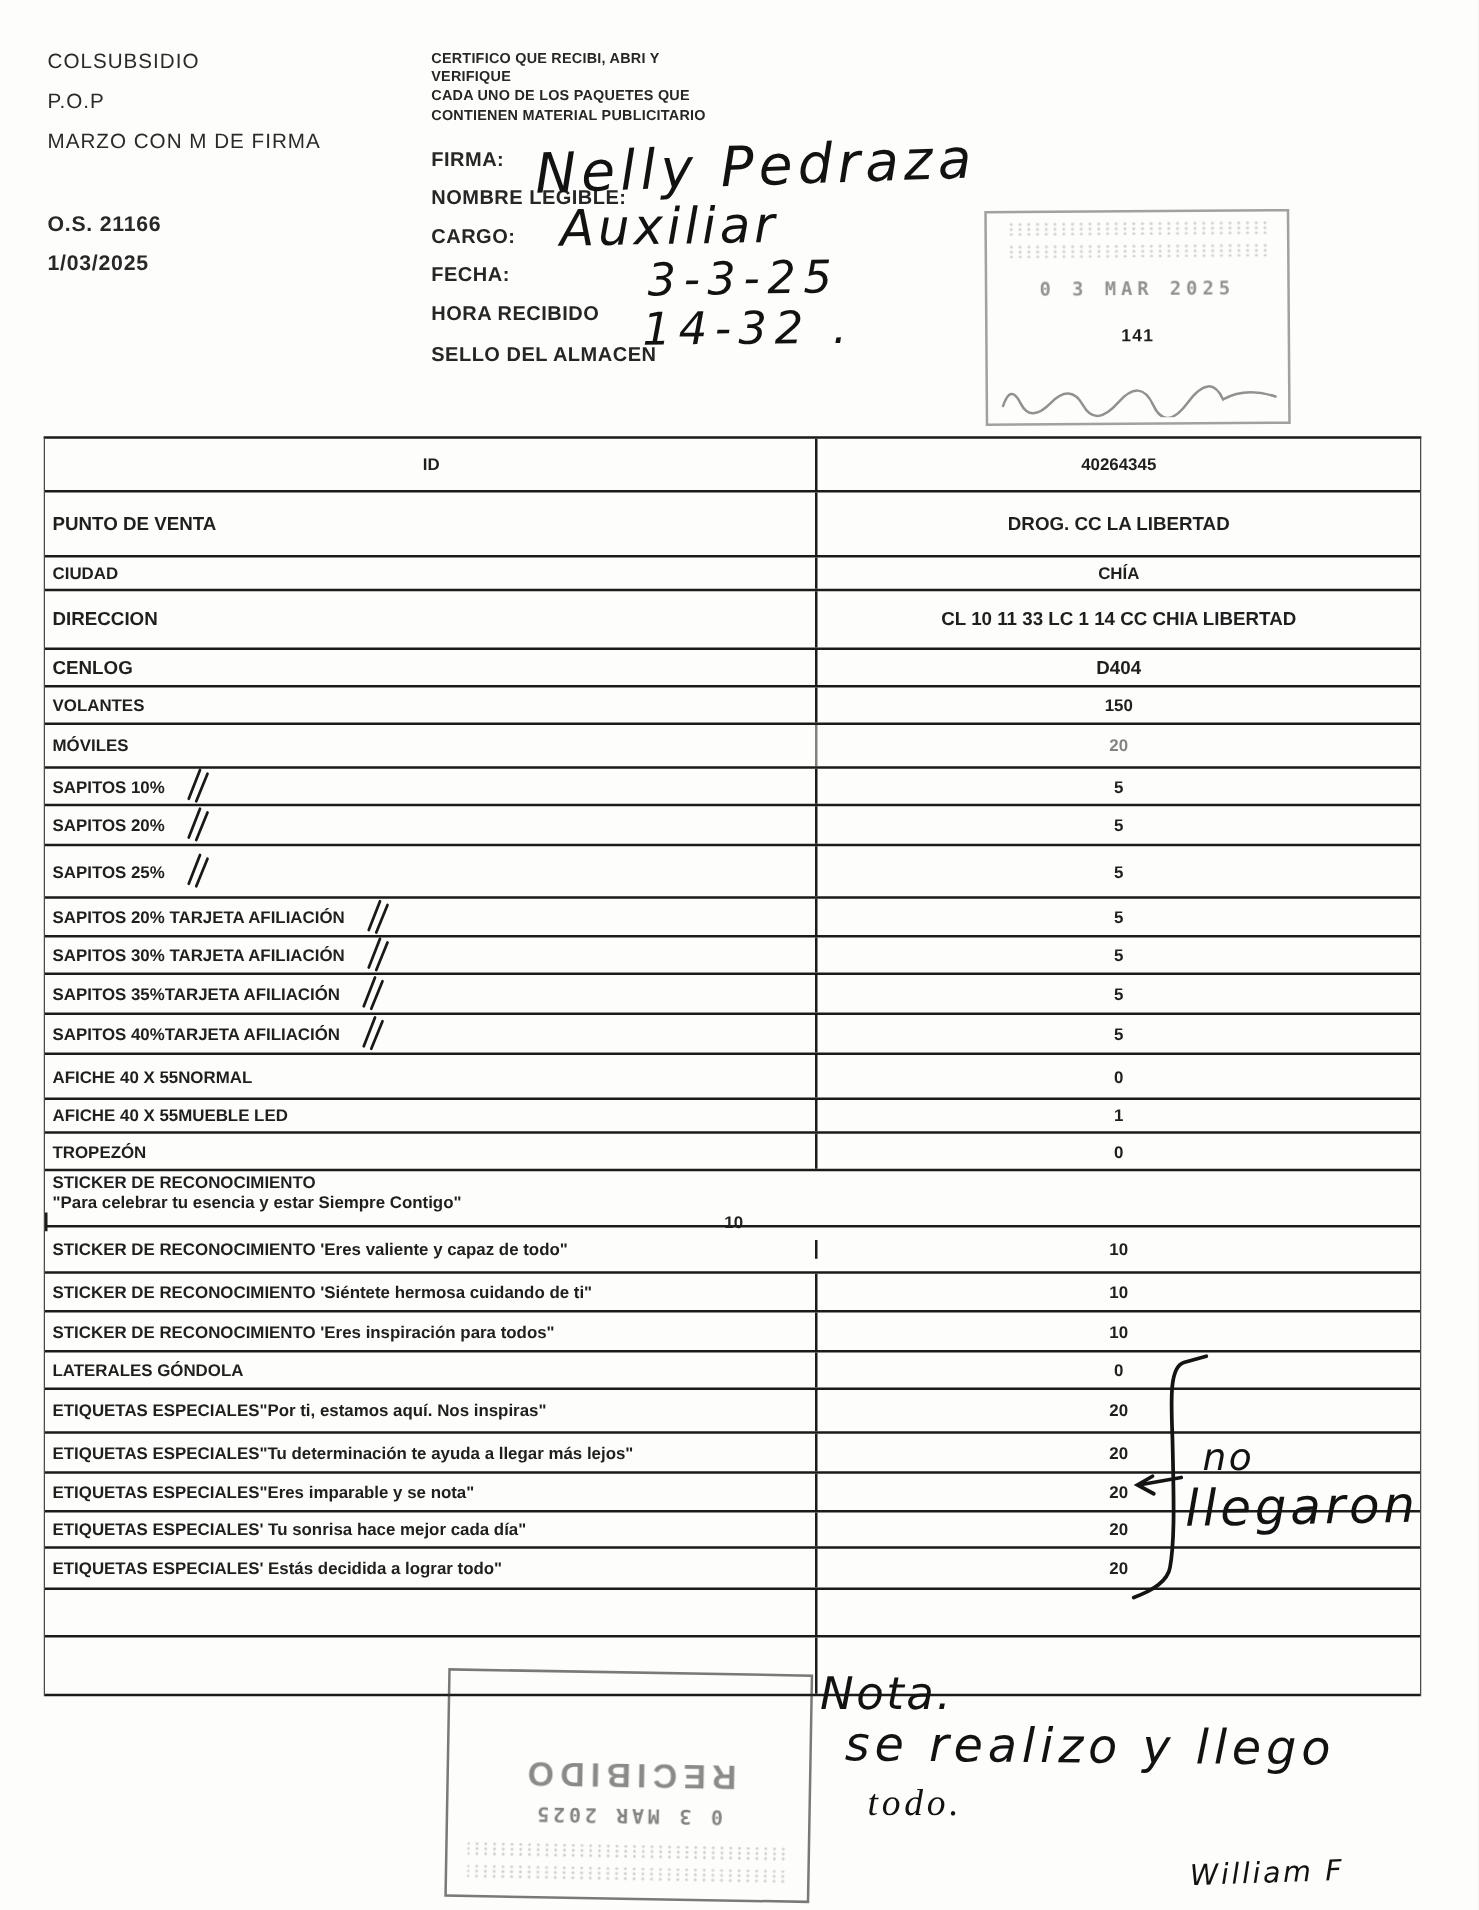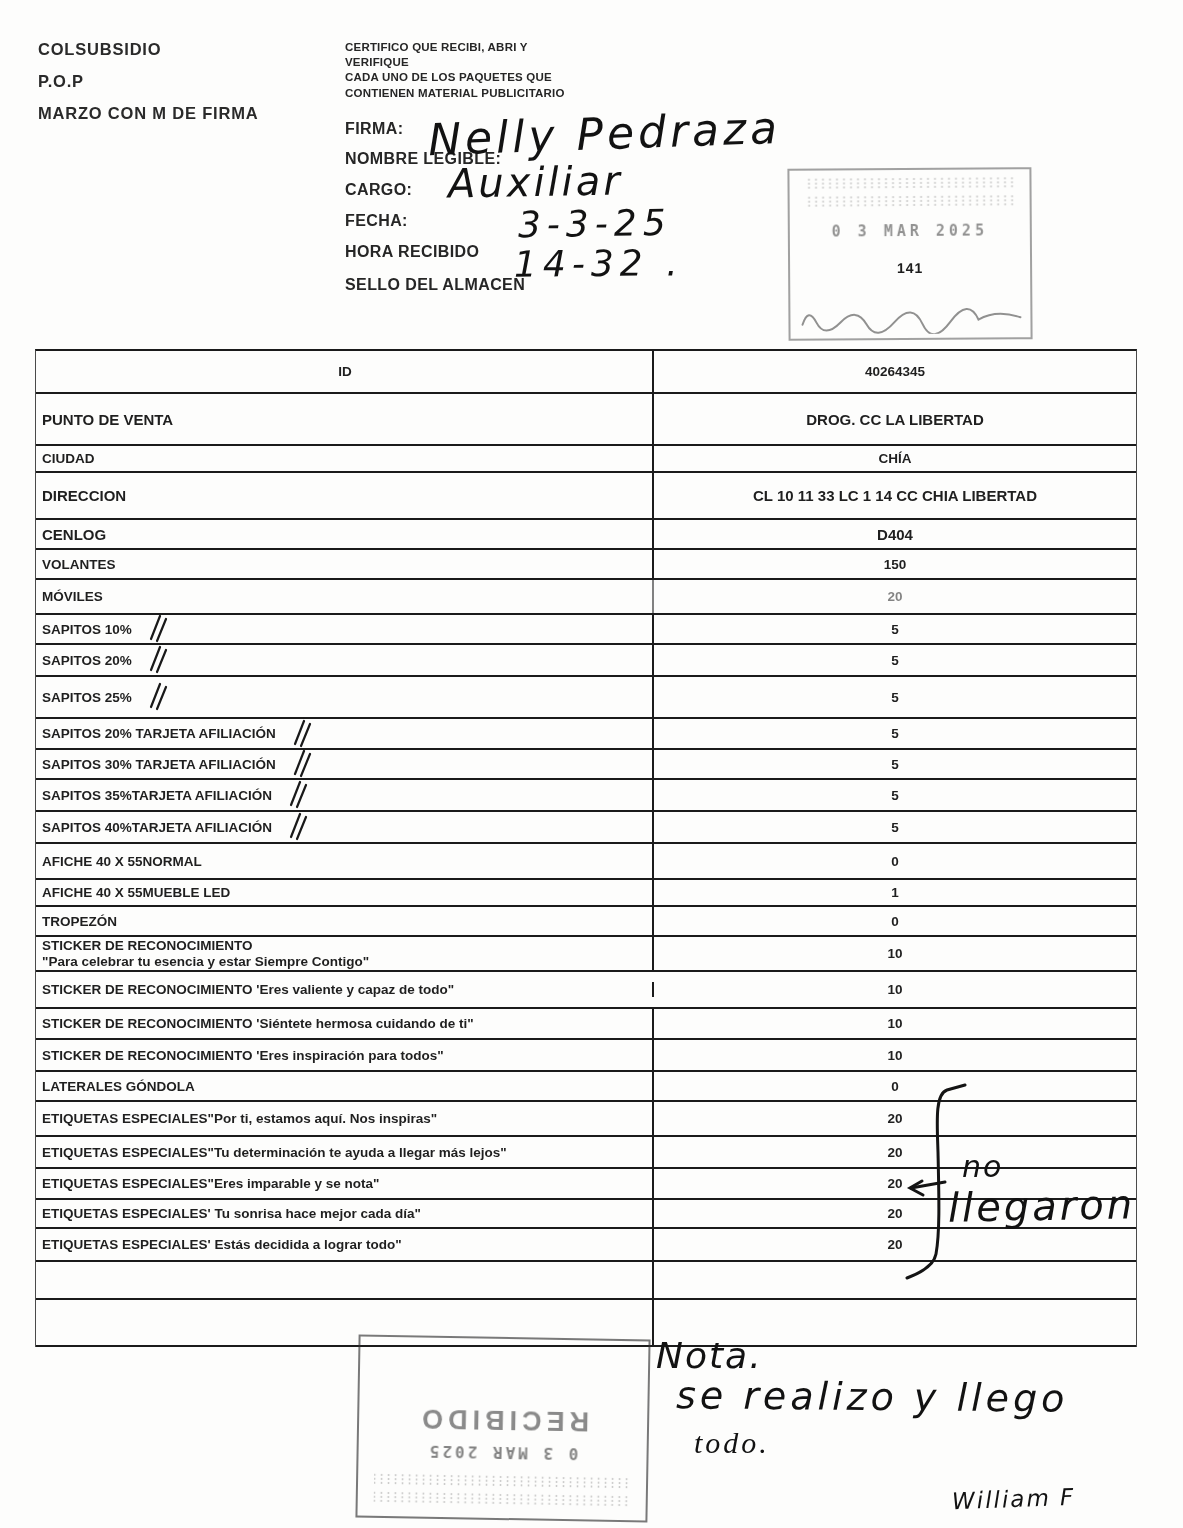--- a/index.html
+++ b/index.html
@@ -3,21 +3,21 @@
 <meta charset="utf-8">
 <style>
   html,body{margin:0;padding:0;background:#e8e8e8;}
   .page{
     position:relative; width:1183px; height:1528px; margin:0 auto;
     background:#fdfdfc; overflow:hidden;
     font-family:"Liberation Sans", sans-serif; color:#1e1e1e;
   }
   
   .hdr-left{position:absolute; left:38px; top:40px;}
-  .hdr-left .brand-line{font-size:16.5px; font-weight:700; letter-spacing:.8px; color:#2a2a2a; margin-bottom:13px; filter:blur(.2px);}
+  .hdr-left .brand-line{font-size:16.5px; font-weight:400; letter-spacing:.8px; color:#2a2a2a; margin-bottom:13px; filter:blur(.2px);}
   .hdr-left .os-block{margin-top:47px;}
   .hdr-left .os-line{font-size:17px; font-weight:800; letter-spacing:.6px; color:#282828; margin-bottom:11px; filter:blur(.2px);}
   
   .cert-par{
     position:absolute; left:345px; top:40px; width:280px;
     font-size:11.5px; font-weight:700; line-height:1.32; letter-spacing:.2px;
     color:#262626; white-space:pre-line; filter:blur(.15px);
   }
   .cf{position:absolute; left:345px; font-size:16px; font-weight:700; letter-spacing:.4px; color:#262626; filter:blur(.15px);}
   .cf0{top:120px}.cf1{top:150px}.cf2{top:181px}.cf3{top:212px}.cf4{top:243px}.cf5{top:276px}
@@ -94,20 +94,24 @@
 </style>
 </head>
 <body>
 
 <div class="page">
 
   <div class="hdr-left">
     <div class="brand-line">COLSUBSIDIO</div>
     <div class="brand-line">P.O.P</div>
     <div class="brand-line">MARZO CON M DE FIRMA</div>
+    <div class="os-block">
+      <div class="os-line">O.S. 21166</div>
+      <div class="os-line">1/03/2025</div>
+    </div>
   </div>
 
   <div class="cert-par">CERTIFICO QUE RECIBI, ABRI Y
 VERIFIQUE
 CADA  UNO DE LOS PAQUETES QUE
 CONTIENEN MATERIAL PUBLICITARIO</div>
   <div class="cf cf0">FIRMA:</div>
   <div class="cf cf1">NOMBRE LEGIBLE:</div>
   <div class="cf cf2">CARGO:</div>
   <div class="cf cf3">FECHA:</div>
@@ -288,21 +292,21 @@
           <div class="tvalue">1</div>
         </div>
         <div class="trow" style="height: 30px;">
           <div class="tlabel">
             <span class="lwrap">
               <span>TROPEZÓN</span>
             </span>
           </div>
           <div class="tvalue">0</div>
         </div>
-        <div class="trow" style="height: 35px;">
+        <div class="trow" style="height: 45px; flex-direction: column;">
           <div class="tlabel">
             <span class="lwrap">
               <span>STICKER DE RECONOCIMIENTO</span>
             </span>
             <div class="l2">"Para celebrar tu esencia y estar Siempre Contigo"</div>
           </div>
           <div class="tvalue">10</div>
         </div>
         <div class="trow" style="height: 37px; align-items: center;">
           <div class="tlabel">

